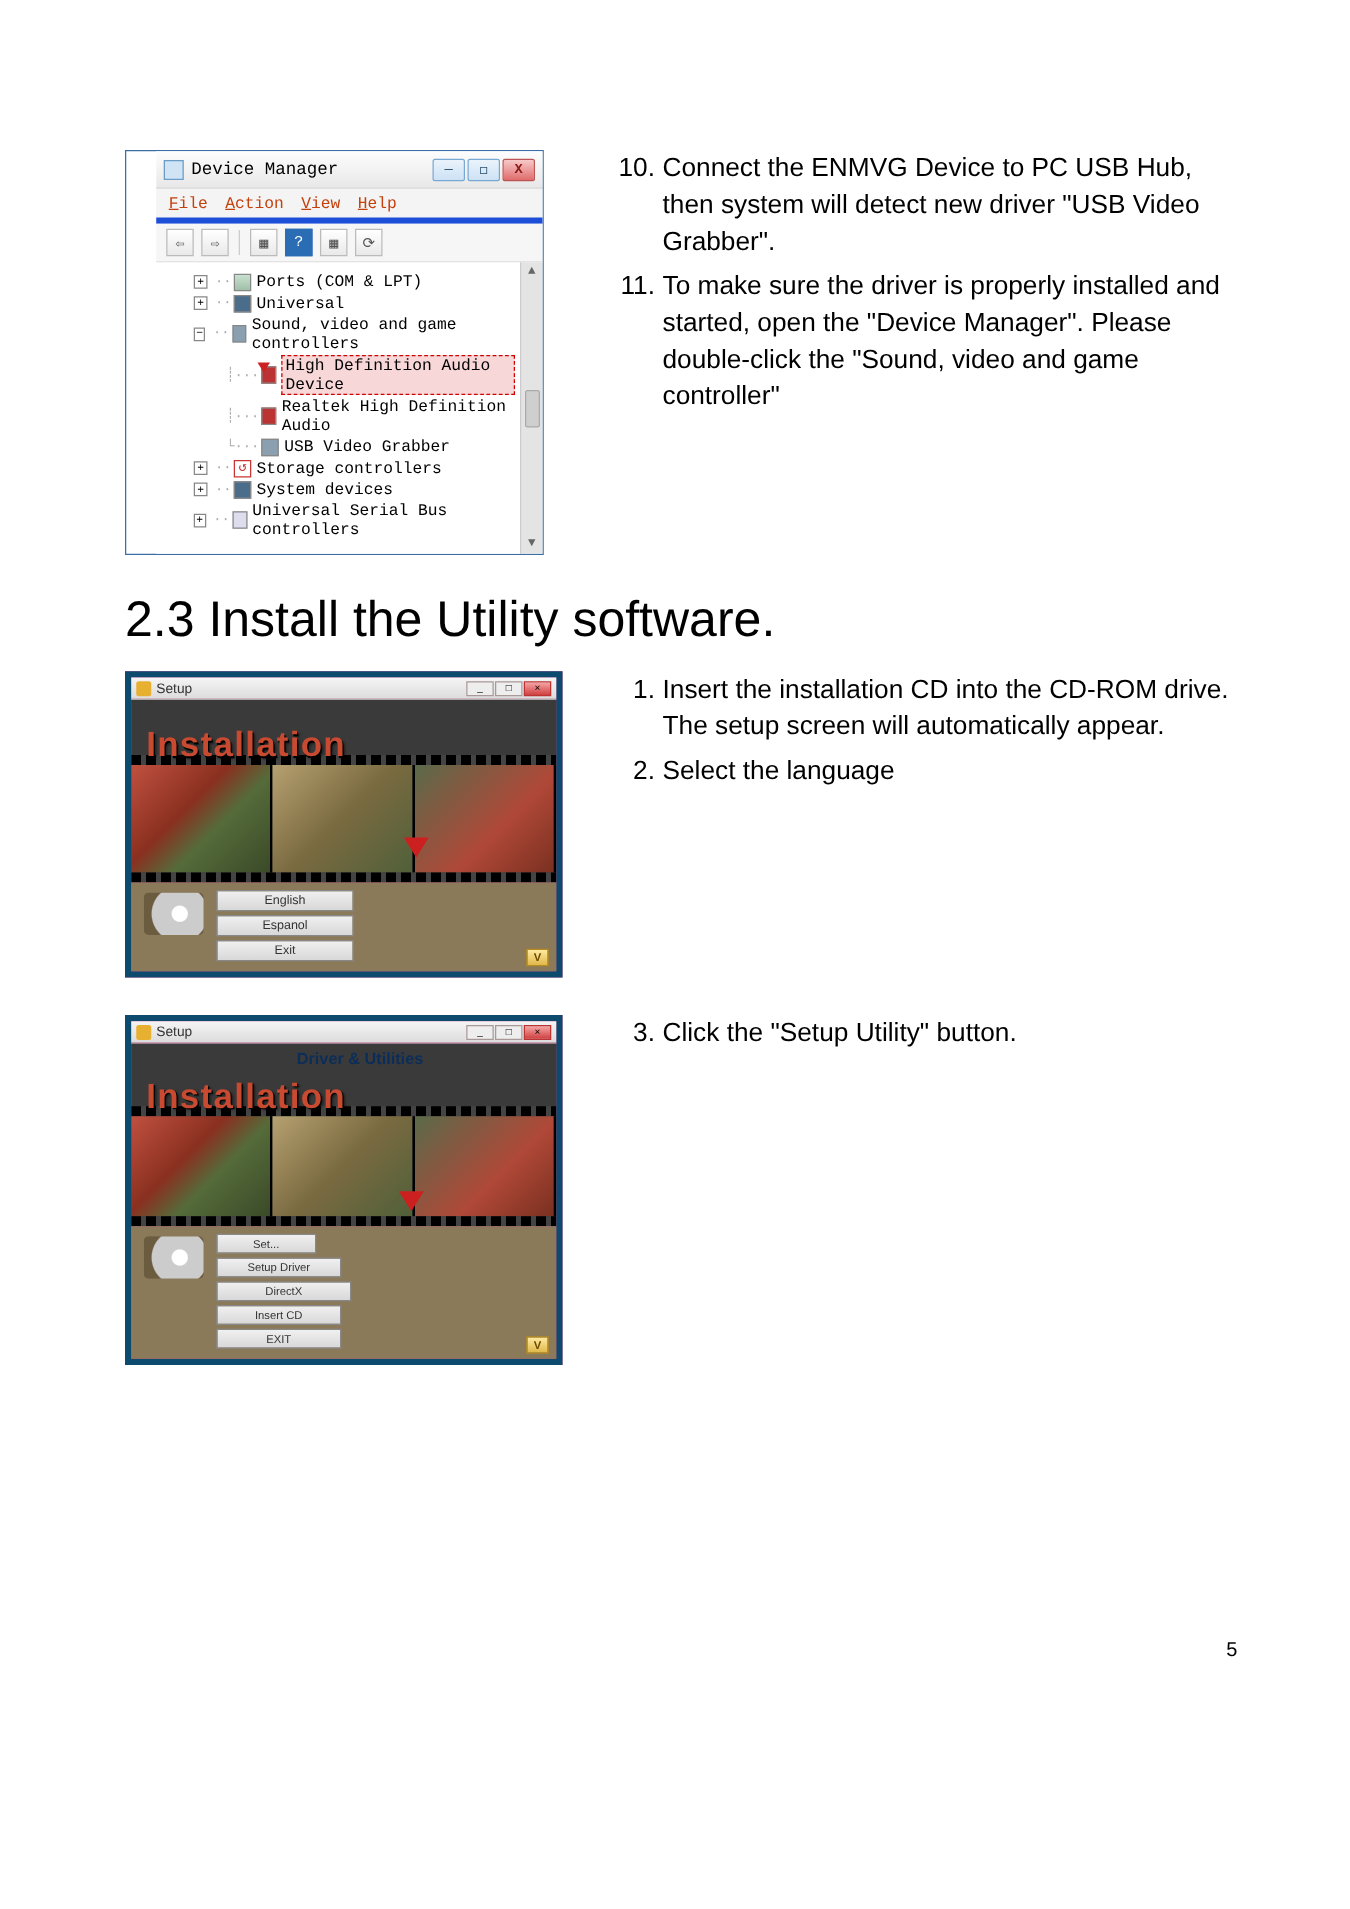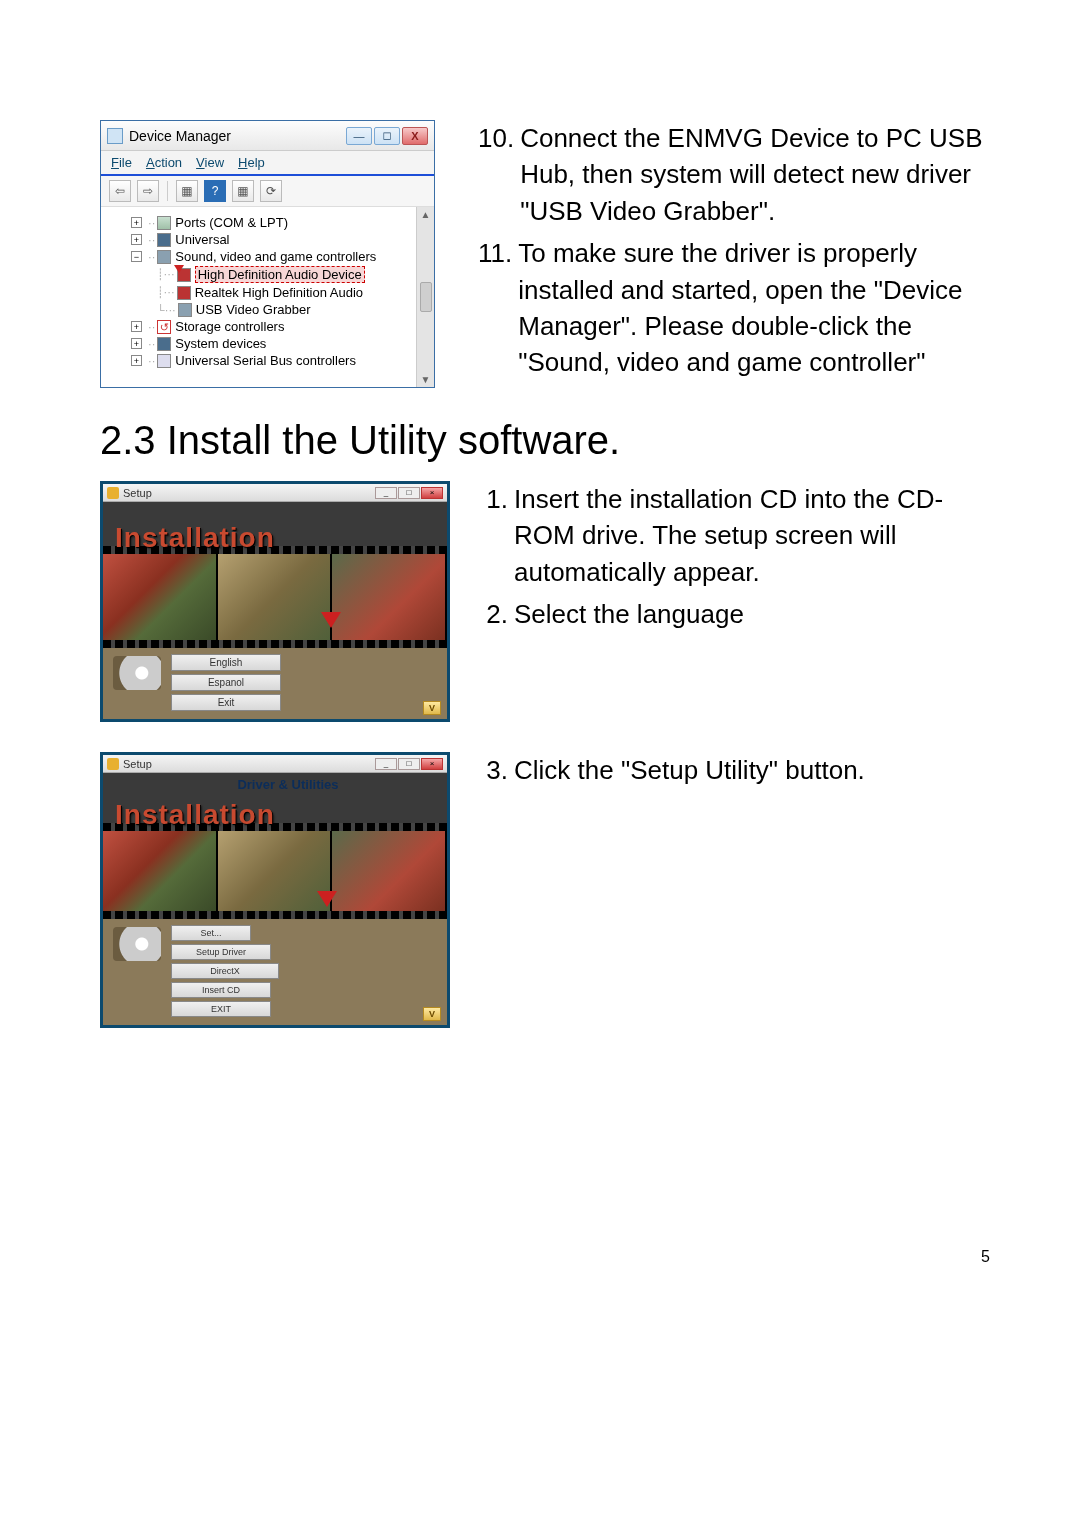--- a/index.html
+++ b/index.html
@@ -2,34 +2,34 @@
 <html><head>
 <meta charset="utf-8">
 <style>
   * { box-sizing: border-box; margin: 0; padding: 0; }
   html, body { width: 1080px; background: #fff; font-family: Arial, Helvetica, sans-serif; color: #000; }
   .page { padding: 120px 90px 60px 100px; }
   .row { display: flex; gap: 28px; margin-bottom: 30px; }
   .left { flex: 0 0 350px; }
   .right { flex: 1; }
   ol.steps { list-style: none; padding-left: 0; }
-  ol.steps li { display: flex; margin-bottom: 6px; font-size: 26px; line-height: 1.4; }
+  ol.steps li { display: flex; margin-bottom: 6px; font-size: 21px; line-height: 1.4; margin-left: 16px; }
   ol.steps li .num { flex: 0 0 30px; text-align: right; margin-right: 6px; }
   h2.section-title { font-size: 40px; font-weight: normal; margin: 30px 0 18px 0; }
   .page-num { text-align: right; font-size: 16px; margin-top: 220px; }
 
   
-  .dm-window { width: 335px; border: 1px solid #3a6ea5; background: #fff; font-family: Liberation Sans, sans-serif; font-size: 13px; }
+  .dm-window { width: 335px; border: 1px solid #3a6ea5; background: #fff; font-family: Liberation Mono, monospace; font-size: 13px; padding-left: 24px; }
   .dm-titlebar { height: 30px; background: linear-gradient(#fdfdfd,#e8e8e8); display: flex; align-items: center; padding: 0 6px; border-bottom: 1px solid #ccc; }
   .dm-titlebar .ico { width:16px; height:16px; background:#d0e4f5; border:1px solid #6a9cc8; margin-right:6px; }
   .dm-titlebar .ttl { flex:1; font-size:14px; }
   .dm-titlebar .btns { display:flex; gap:2px; }
   .dm-titlebar .btn { width:26px; height:18px; border:1px solid #7aa8d4; border-radius:2px; display:flex; align-items:center; justify-content:center; font-size:11px; background:linear-gradient(#eaf3fb,#cde2f5); color:#2a4d6e; }
   .dm-titlebar .btn.close { background:linear-gradient(#f7c9c9,#e06c6c); color:#8a1a1a; border-color:#b55; font-weight:bold; }
-  .dm-menu { display:flex; gap:14px; padding:4px 10px; background:#f4f4f4; border-bottom:2px solid #1d4ed8; color:#0c4a6e; }
+  .dm-menu { display:flex; gap:14px; padding:4px 10px; background:#f4f4f4; border-bottom:5px solid #1d4ed8; color:#c2410c; }
   .dm-menu span u { text-decoration: underline; }
   .dm-toolbar { display:flex; gap:6px; align-items:center; padding:4px 8px; background:#f6f6f6; border-bottom:1px solid #ddd; }
   .dm-toolbar .tbtn { width:22px; height:22px; border:1px solid #bbb; background:linear-gradient(#fff,#e9e9e9); display:flex; align-items:center; justify-content:center; font-size:12px; color:#555; }
   .dm-toolbar .sep { width:1px; height:20px; background:#ccc; margin:0 2px; }
   .dm-body { display:flex; }
   .dm-tree { flex:1; padding:6px 4px 10px 4px; background:#fff; min-height:180px; }
   .dm-scroll { width:18px; background:#e4e4e4; border-left:1px solid #ccc; display:flex; flex-direction:column; align-items:center; justify-content:space-between; padding:2px 0; }
   .dm-scroll .arrow { font-size:10px; color:#666; }
   .dm-scroll .thumb { width:12px; height:30px; background:#cfcfcf; border:1px solid #aaa; border-radius:2px; margin-top:auto; margin-bottom:auto; }
   .tree-item { display:flex; align-items:center; margin:2px 0; }
@@ -46,21 +46,21 @@
   .ti-ico.aud2::after { content:""; position:absolute; top:-4px; left:-4px; width:0; height:0; border-left:5px solid transparent; border-right:5px solid transparent; border-top:8px solid #cc2222; }
   .ti-ico.usb { background:#8aa0b0; }
   .ti-ico.stor { background:#fff; border-color:#c33; }
   .ti-ico.stor::before { content:"↺"; color:#c33; font-size:11px; display:block; text-align:center; line-height:12px; }
   .ti-ico.sys { background:#4a6d8c; }
   .ti-ico.sys::after { content:""; }
   .ti-ico.usbc { background:#dde; }
   .hl { background:#f7d7d7; border:1px dashed #c00; padding:0 2px; }
 
   
-  .setup-window { width:350px; border:3px solid #0c4a6e; background:#ec4899; font-family: Tahoma, sans-serif; font-size:11px; position:relative; }
+  .setup-window { width:350px; border:5px solid #0c4a6e; background:#ec4899; font-family: Tahoma, sans-serif; font-size:11px; position:relative; }
   .setup-tb { height:18px; background:linear-gradient(#f5f5f5,#dcdcdc); display:flex; align-items:center; padding:0 4px; border-bottom:1px solid #aaa; }
   .setup-tb .sico { width:12px; height:12px; background:#e8b030; border-radius:2px; margin-right:4px; }
   .setup-tb .sttl { flex:1; font-size:11px; color:#333; }
   .setup-tb .sbtns { display:flex; gap:1px; }
   .setup-tb .sbtn { width:22px; height:12px; border:1px solid #a99; background:#eee; font-size:8px; text-align:center; line-height:10px; }
   .setup-tb .sbtn.red { background:linear-gradient(#f5a5a5,#d04040); border-color:#b33; }
   .setup-hero { position:relative; height:146px; background:#3a3a3a; overflow:hidden; }
   .hero-title { position:absolute; top:20px; left:12px; font-family: Impact, Arial Black, sans-serif; font-size:28px; letter-spacing:1px; color:#c84a30; text-shadow:1px 1px 0 #000, 2px 2px 2px rgba(0,0,0,.5); font-weight:bold; }
   .hero-sub { position:absolute; top:4px; left:0; right:0; text-align:center; font-size:13px; font-weight:bold; color:#0b2d5a;padding-left:26px; }
   .filmstrip { position:absolute; top:44px; left:0; right:0; height:8px; background:repeating-linear-gradient(90deg,#000 0 8px,#444 8px 12px); }

